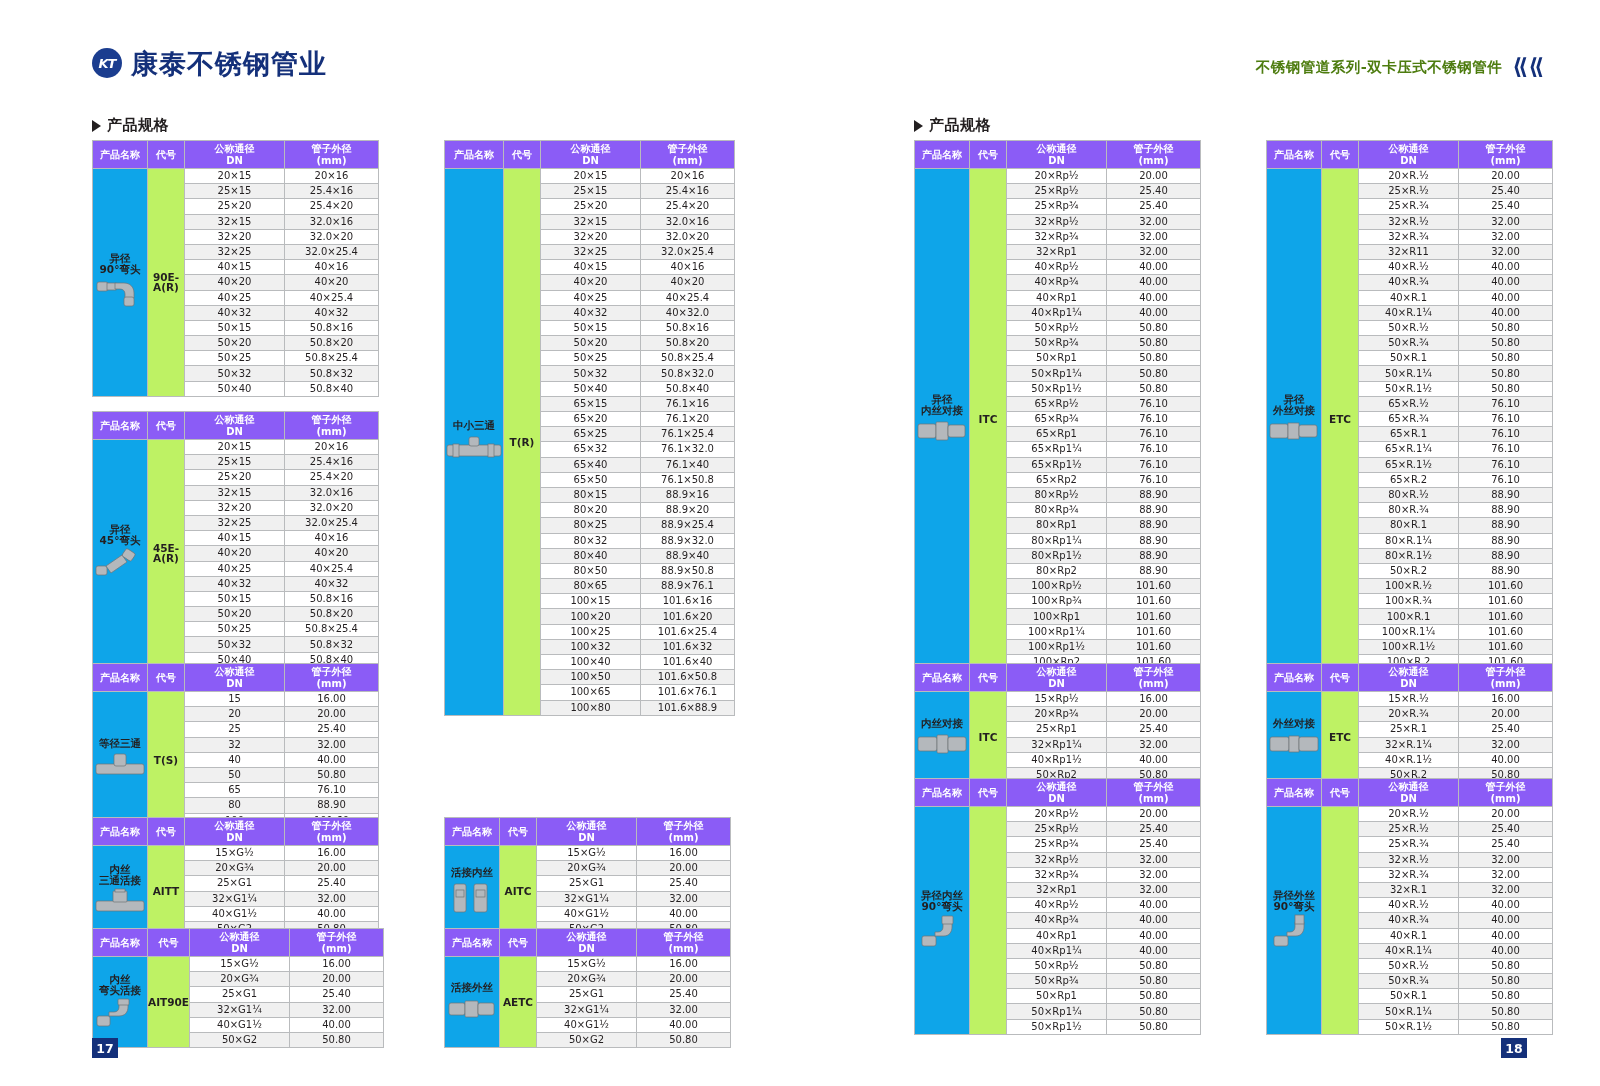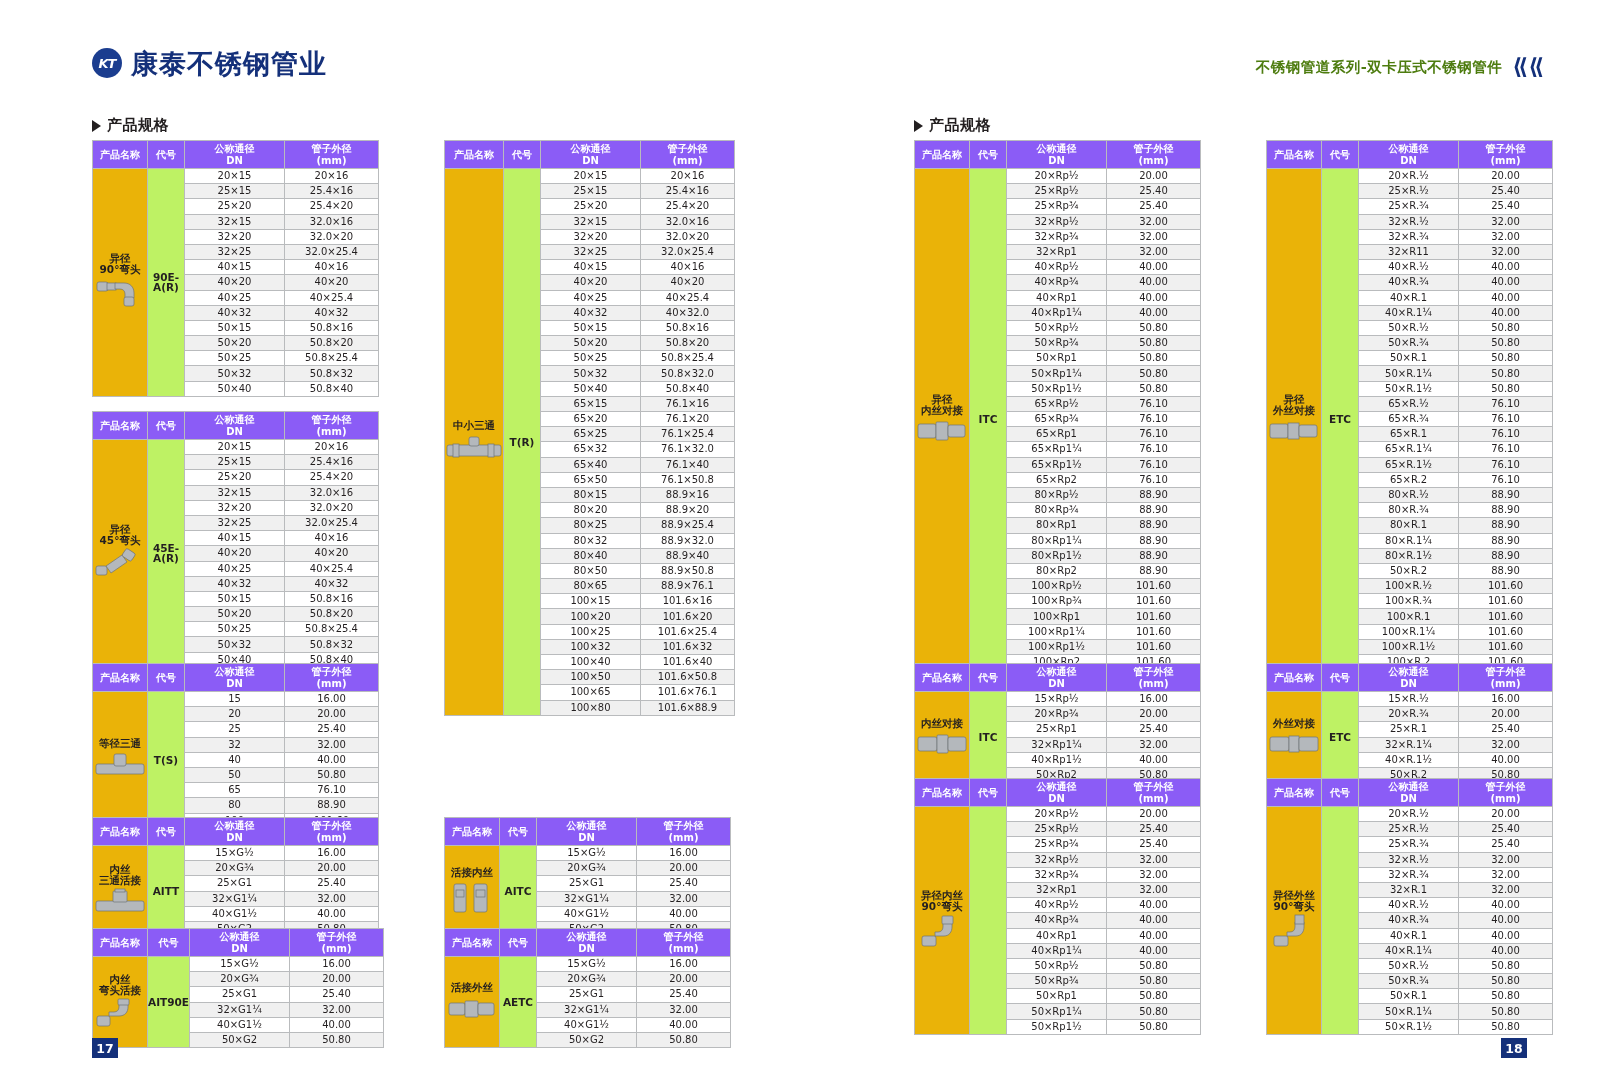--- a/index.html
+++ b/index.html
@@ -53,21 +53,21 @@
   .tbl td, .tbl th { border:1px solid #b9bbbd; padding:0; text-align:center; vertical-align:middle; }
   .tbl thead th {
     background:#8b5cf6; color:#ffffff; font-weight:bold;
     height:28px; font-size:10px; line-height:1.15;
   }
   .tbl thead th .sub { font-size:10px; font-weight:bold; display:block; }
   .tbl tbody td { height:15.2px; line-height:1; color:#231f20; }
   .tbl tbody tr:nth-child(odd) td.dat { background:#ffffff; }
   .tbl tbody tr:nth-child(even) td.dat { background:#f0f0f0; }
   .namecell {
-    background:#eab308; font-weight:bold; font-size:10.5px; line-height:1.3;
+    background:#0ea5e9; font-weight:bold; font-size:10.5px; line-height:1.3;
     padding:3px 1px;
   }
   .codecell { background:#bef264; font-weight:bold; font-size:10.5px; line-height:1.2; }
   .prodname { display:block; margin-bottom:3px; }
 
   
   .thumb { display:block; margin:2px auto 0; }
 
   .tblwrap { position:absolute; }
 

